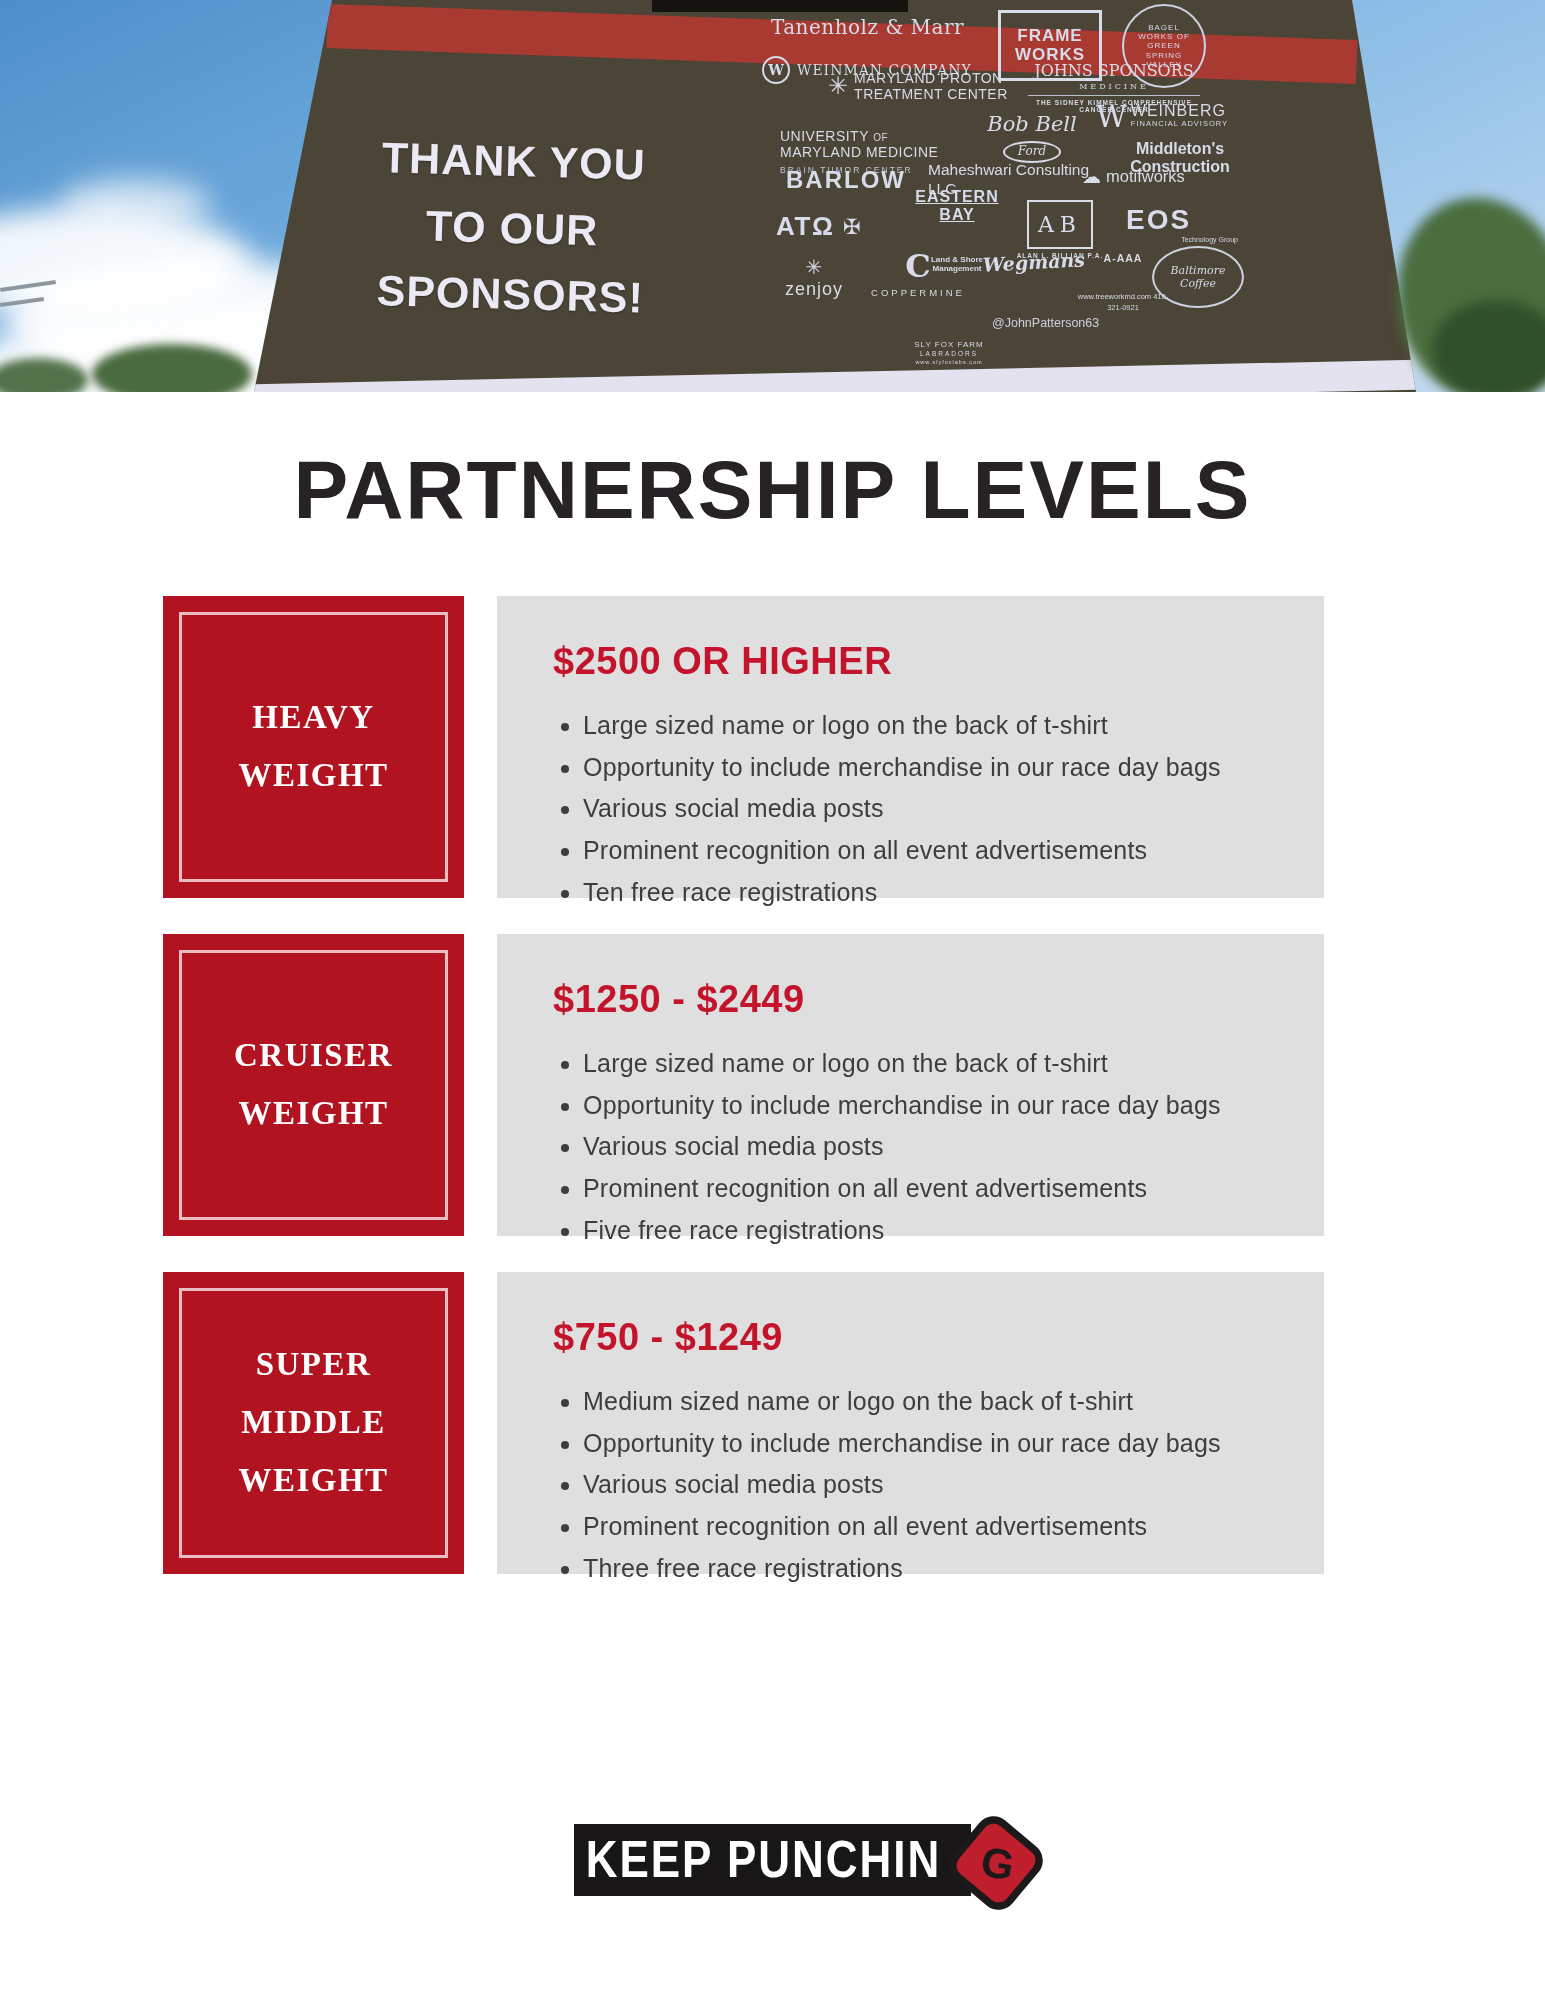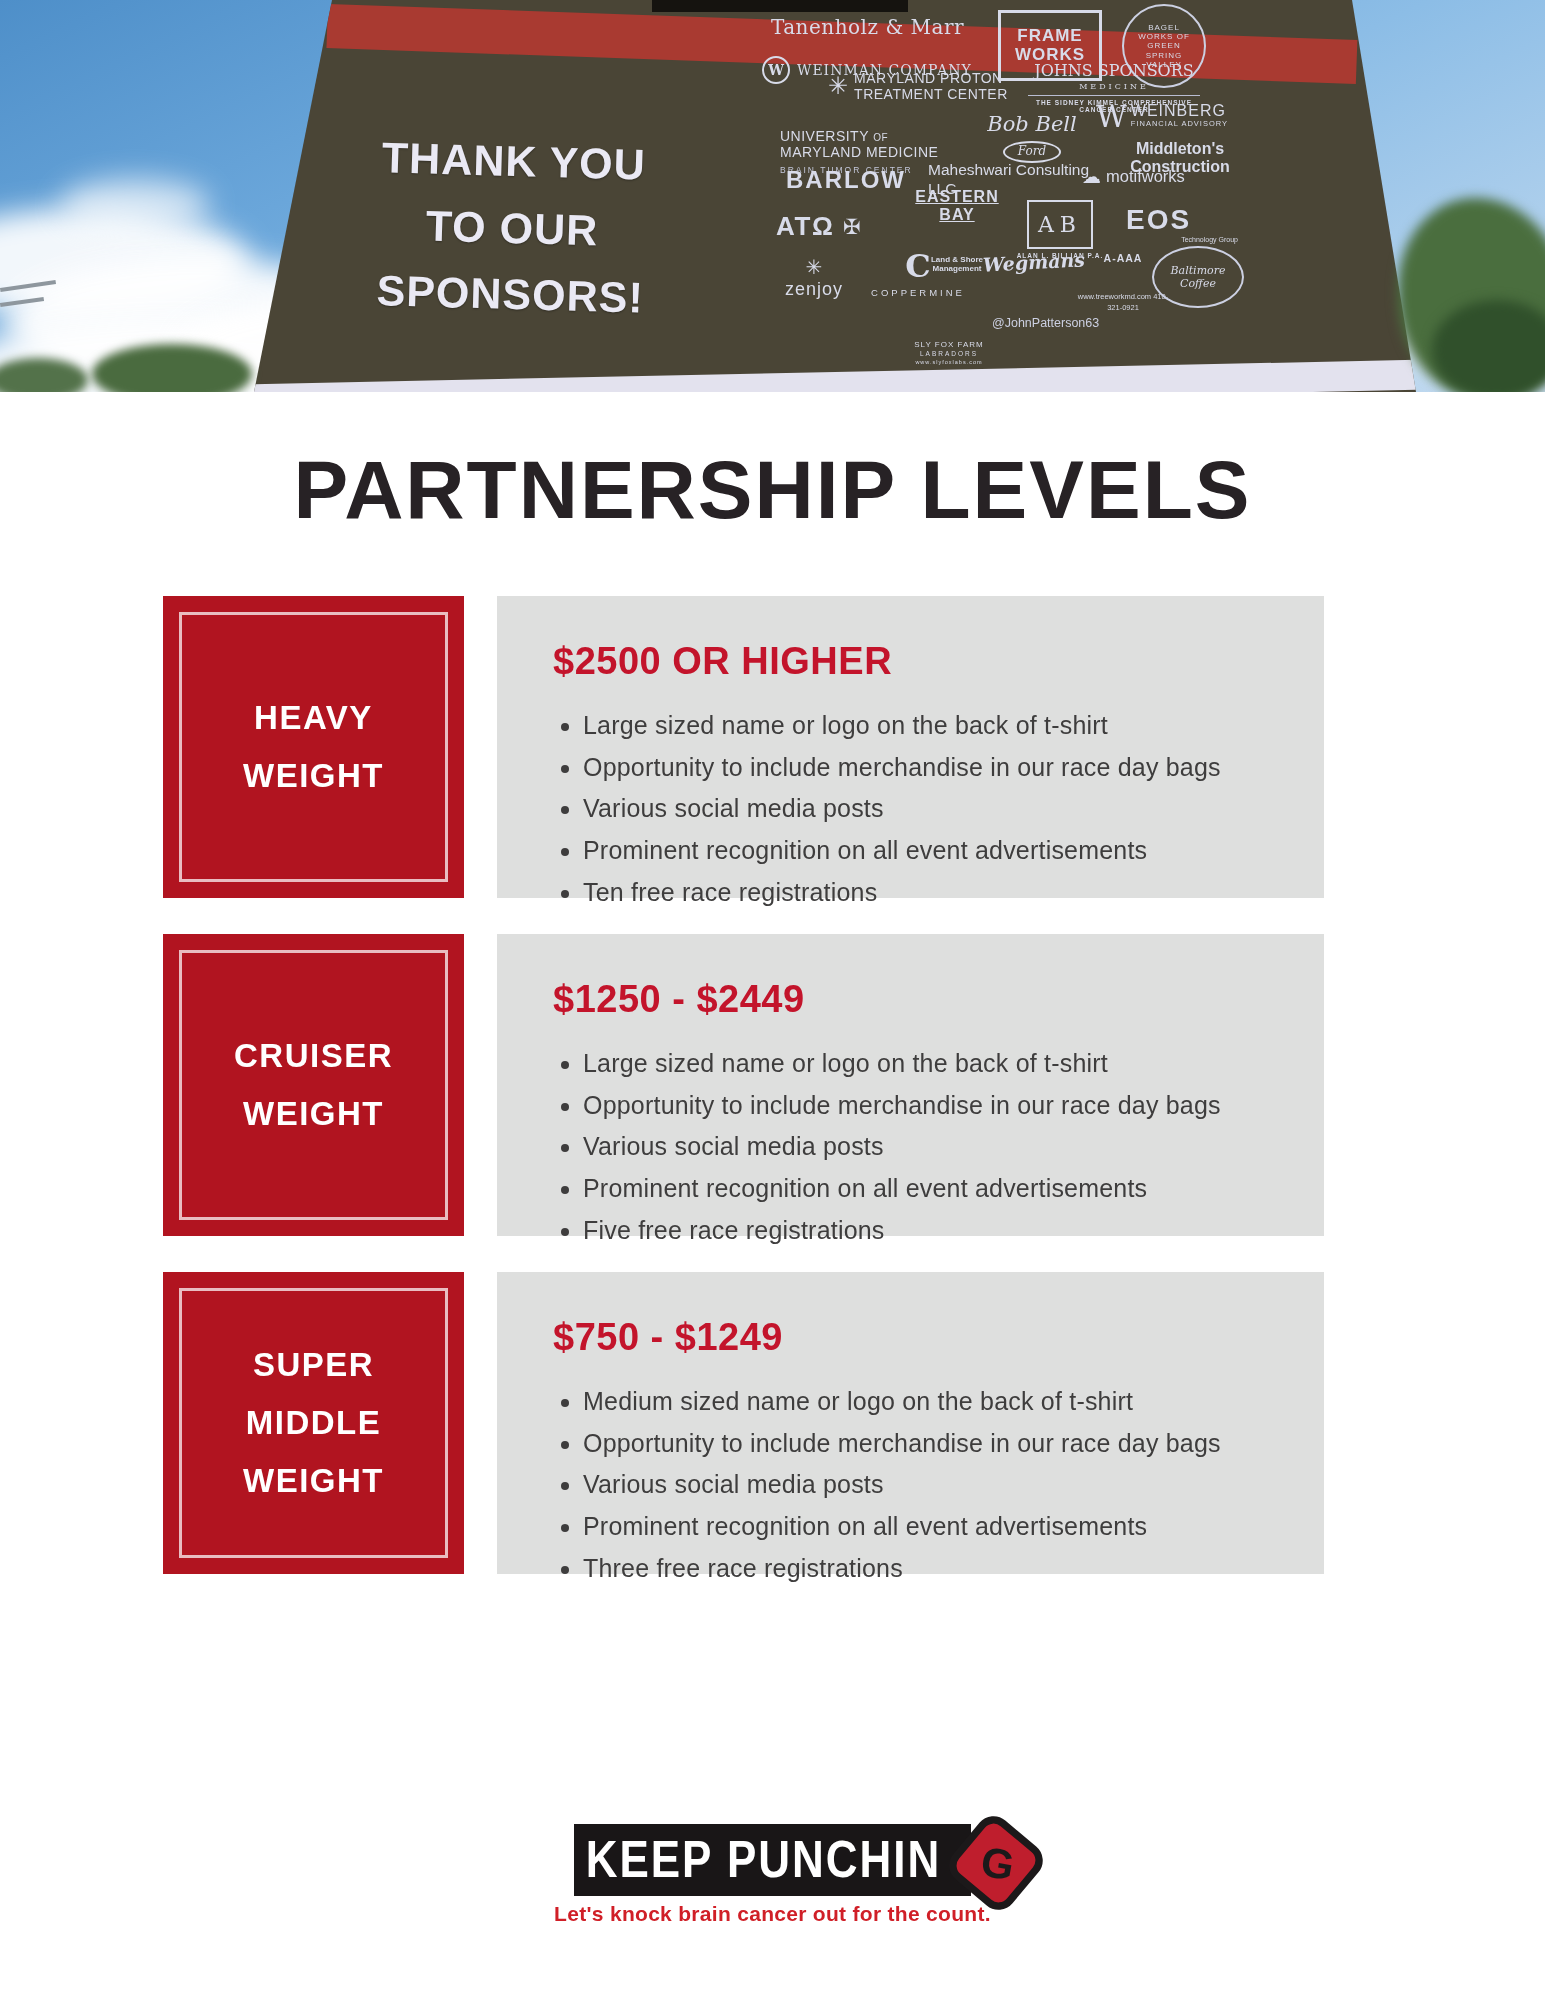--- a/index.html
+++ b/index.html
@@ -112,21 +112,21 @@
   h1.title{margin:52px 0 0;text-align:center;color:#272225;font-size:82px;line-height:1.12;
       font-weight:bold;letter-spacing:2px;}
 
   
   .tiers{margin:60px 0 0 163px;}
   .tier{display:flex;gap:33px;height:302px;margin-bottom:36px;}
   .badge{position:relative;flex:none;width:301px;background:#b11420;display:flex;
       align-items:center;justify-content:center;}
   .badge-frame{position:absolute;inset:16px;border:3px solid rgba(255,255,255,.72);}
   .badge-title{position:relative;color:#ffffff;font-weight:bold;font-size:33px;letter-spacing:1.5px;
-      line-height:1.75;text-align:center;}
+      line-height:1.75;text-align:center;font-family:Liberation Serif, serif;}
   .badge-title span{display:block;}
   .details{flex:none;width:827px;box-sizing:border-box;background:#dedfde;padding:44px 30px 0 56px;}
   .price{margin:0 0 28px;color:#c3142b;font-size:38px;font-weight:bold;letter-spacing:.5px;}
   .perks{margin:0;padding:0 0 0 30px;list-style:disc;}
   .perks li{color:#3e3d3d;font-size:25px;line-height:1.15;margin-bottom:13px;letter-spacing:.2px;}
 
   
   .brand{margin-top:250px;text-align:center;}
   .brand-bar{position:relative;display:inline-block;background:#191617;padding:10px 30px 12px 12px;}
   .brand-text{display:inline-block;color:#ffffff;font-weight:bold;font-size:44px;letter-spacing:2px;
@@ -285,16 +285,15 @@
   <div class="brand">
     <div class="brand-bar">
       <span class="brand-text">KEEP PUNCHIN</span>
       <svg class="glove" viewBox="0 0 120 120">
         <g transform="rotate(40 60 60)">
           <rect x="22" y="22" width="76" height="76" rx="16" fill="#bf1e2d" stroke="#1c191a" stroke-width="8"></rect>
         </g>
         <text x="62" y="76" text-anchor="middle" font-family="Liberation Sans, sans-serif" font-size="46" font-weight="bold" fill="#1c191a" transform="rotate(10 60 60)">G</text>
       </svg>
     </div>
-    <div class="tagline">Let's knock brain cancer out for the count.</div>
   </div>
 
 </div>
 
 </body></html>

